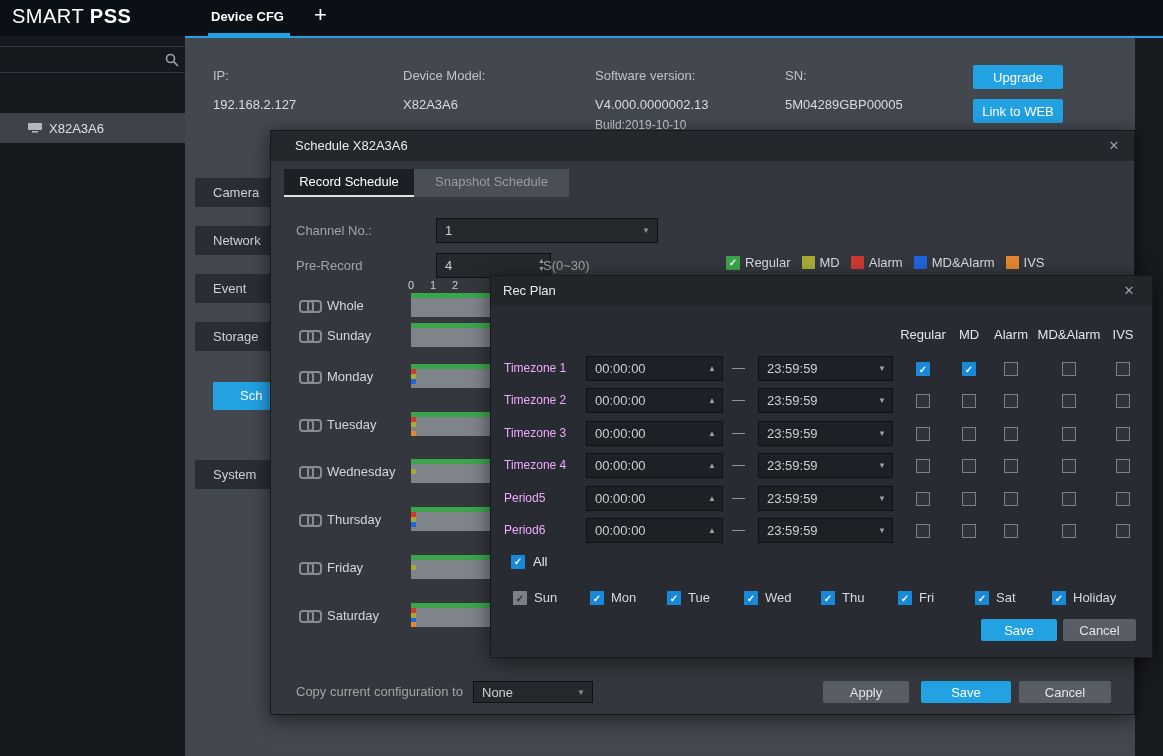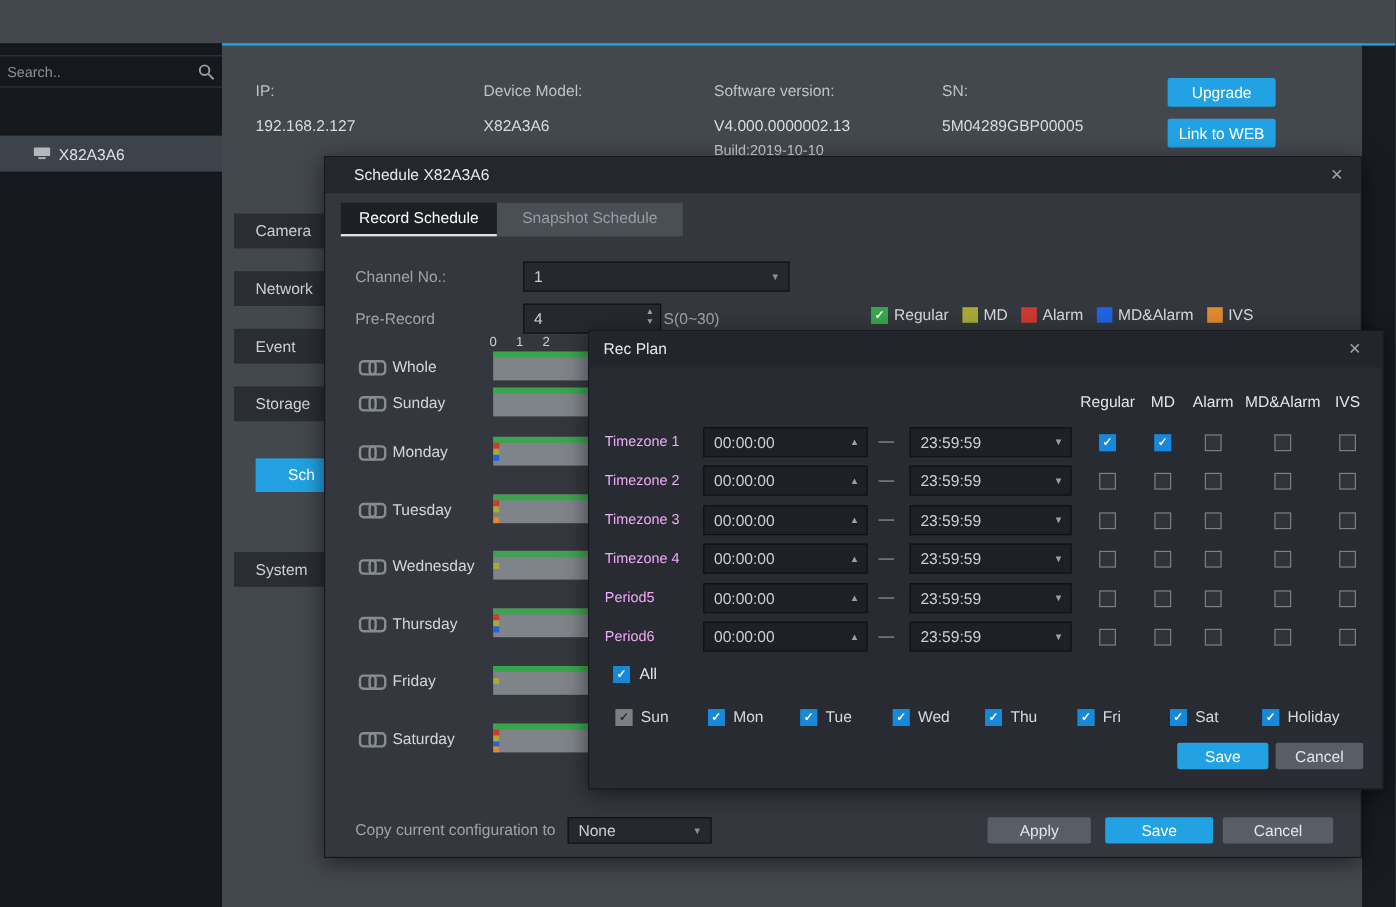--- a/index.html
+++ b/index.html
@@ -44,21 +44,21 @@
   .dialog{position:absolute;border:1px solid #17191d;box-shadow:0 4px 18px rgba(0,0,0,.55)}
   #schedule-dialog{left:270px;top:130px;width:865px;height:585px;background:#34383e;z-index:10}
   .dlg-title{position:absolute;left:0;top:0;width:100%;height:30px;background:#24272c;color:#e8eaec;font-size:13px;line-height:30px;padding-left:24px}
   .dlg-close{position:absolute;top:7px;right:12px;color:#9aa0a6;font-size:13px;width:16px;height:16px;line-height:16px;text-align:center}
   .tab{position:absolute;top:38px;height:28px;font-size:13px;text-align:center;line-height:26px}
   .tab-active{left:13px;width:130px;background:#1c1f24;color:#fff;border-bottom:2px solid #dfe2e5}
   .tab-inactive{left:143px;width:155px;background:#4a4e55;color:#989da3}
   .fld-label{position:absolute;color:#a3a3a3;font-size:13px}
   #channel-label{left:25px;top:87px;line-height:25px}
   #prerecord-label{left:25px;top:122px;line-height:25px}
-  #prerecord-unit{left:282px;top:122px;line-height:25px}
+  #prerecord-unit{left:272px;top:122px;line-height:25px}
   #copy-label{left:25px;top:550px;line-height:22px}
   .dropdown{position:absolute;background:#25282d;border:1px solid #0f1114;color:#ccd0d3;font-size:13px}
   #channel-dd{left:165px;top:87px;width:222px;height:25px}
   #prerecord-input{left:165px;top:122px;width:115px;height:25px}
   #copy-dd{left:202px;top:550px;width:120px;height:22px}
   .dd-val{position:absolute;left:8px;top:0;bottom:0;display:flex;align-items:center}
   .dd-arrow{position:absolute;right:7px;top:0;bottom:0;display:flex;align-items:center;color:#8b9095;font-size:8px}
   .spin-wrap{position:absolute;right:5px;top:3px;display:flex;flex-direction:column;color:#9aa0a6;font-size:7px;line-height:8px}
   .legend{position:absolute;left:455px;top:124px;display:flex;align-items:center;gap:11px}
   .legend-item{display:flex;align-items:center;gap:5px;color:#d7dadd;font-size:13px}
@@ -92,25 +92,30 @@
   .all-label{color:#e7e9eb;font-size:13px}
   .daycheck-label{position:absolute;color:#d7dadd;font-size:13px;line-height:14px}
   #rp-save{left:490px;top:343px;width:76px;height:22px}
   #rp-cancel{left:572px;top:343px;width:73px;height:22px}
 </style>
 </head>
 <body>
 
 <div class="screen">
 
+  <div class="topbar">
+    <div class="logo"><span>SMART</span> <b>PSS</b></div>
+    <div class="top-tab">Device CFG</div>
+    <div class="tab-underline"></div>
+    <div class="top-plus">+</div>
+  </div>
   <div class="accent-line"></div>
 
   <div class="sidebar">
     <div class="search-box">
-      <input class="search-input" placeholder="Search.." style="">
       <span class="search-icon">
         <svg width="14" height="14" viewBox="0 0 14 14">
             <circle cx="5.5" cy="5.5" r="4" fill="none" stroke="#9aa0a6" stroke-width="1.6"></circle>
             <line x1="8.6" y1="8.6" x2="13" y2="13" stroke="#9aa0a6" stroke-width="1.6"></line>
           </svg>
       </span>
     </div>
     <div class="tree-device">
       <span>
         <svg width="14" height="11" viewBox="0 0 14 11">

